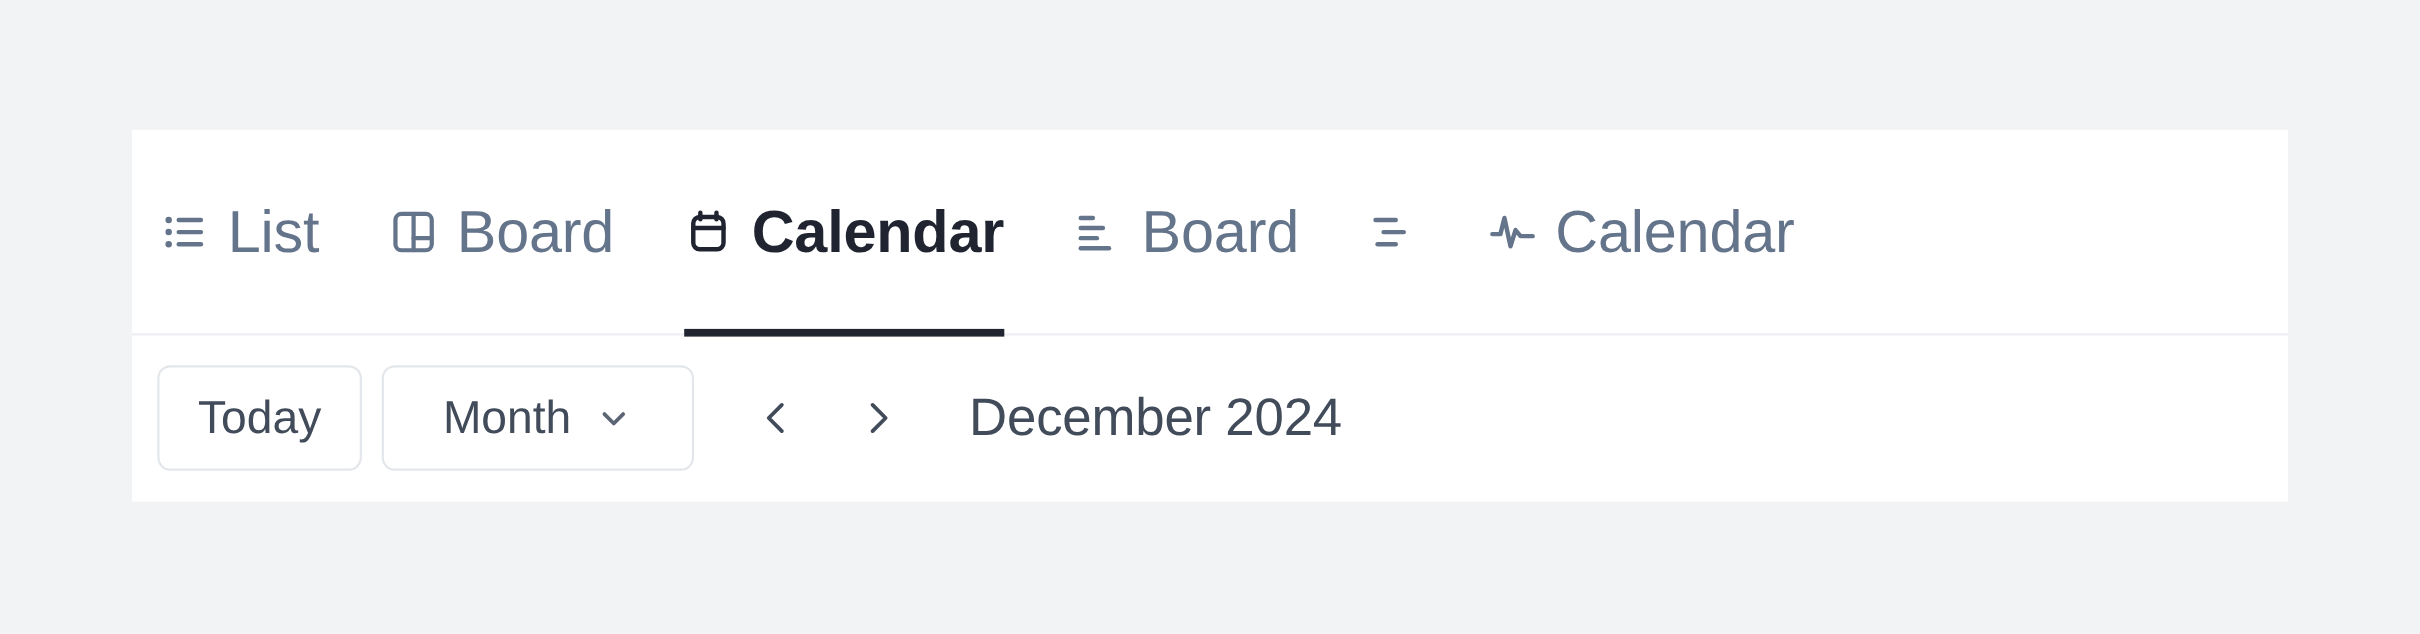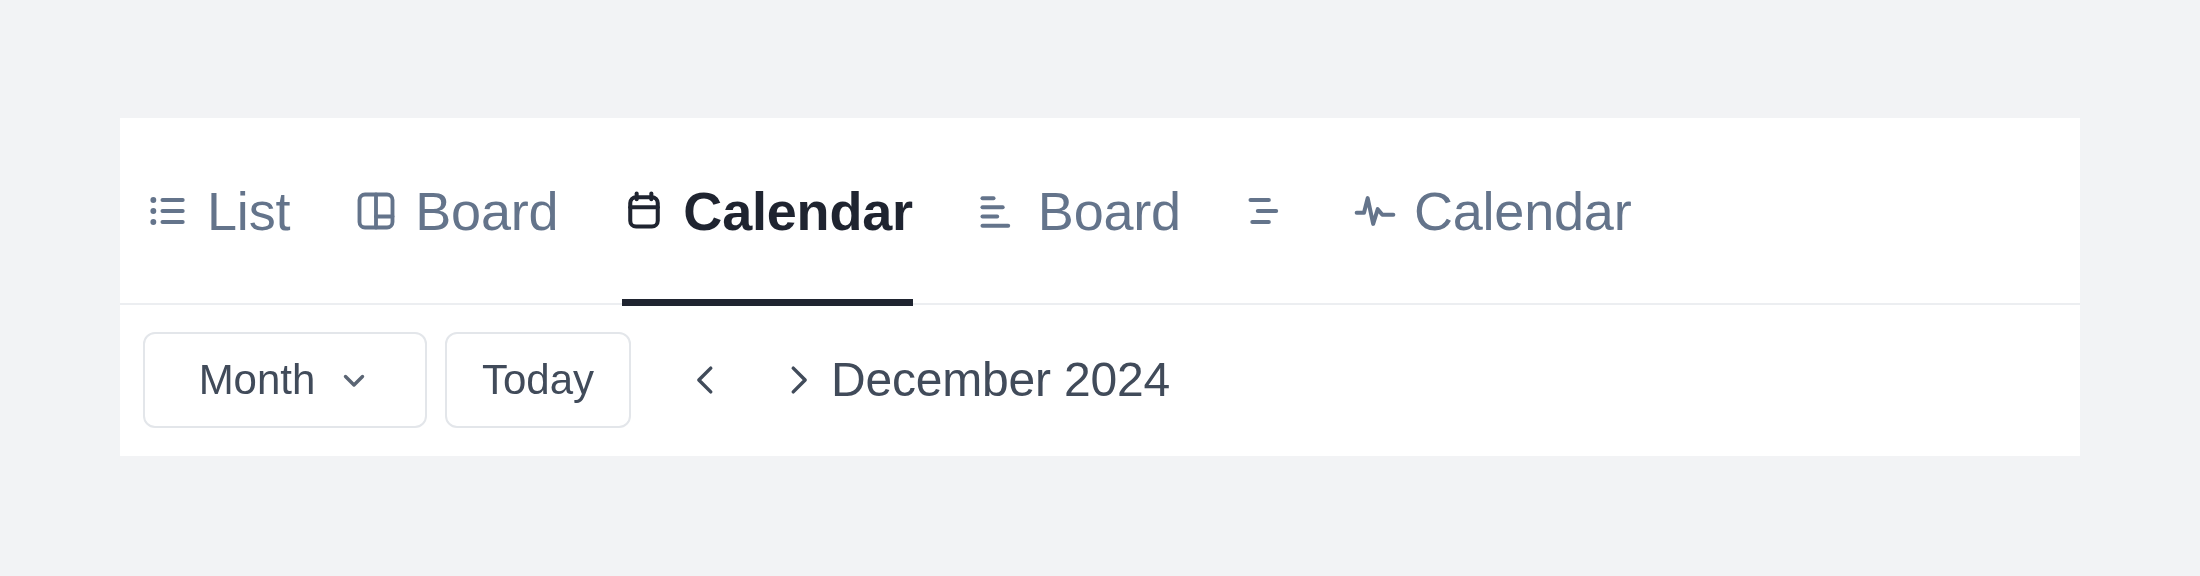--- a/index.html
+++ b/index.html
@@ -132,20 +132,21 @@
     color: #414b5a;
     padding: 0;
   }
   .nav-btn svg { display: block; width: 38px; height: 38px; }
   .nav-prev { margin-left: 42px; }
   .nav-next { margin-left: 26px; }
 
   .period-title {
     font-size: 48px;
     color: #414b5a;
+    margin-left: 50px;
     letter-spacing: -0.2px;
   }
 </style>
 </head>
 <body>
 
 <div class="view-card">
 
   <div class="tab-strip">
 
@@ -220,33 +221,33 @@
         </svg>
       </span>
       <span class="tab-label">Calendar</span>
 
     </button>
 
   </div>
 
   <div class="toolbar">
 
+    <button class="btn btn-today">
+      <span>Today</span>
+    </button>
+
     <button class="btn btn-range">
       <span>Month</span>
       <span class="chev-down">
         <svg viewBox="0 0 24 24" fill="none" stroke="currentColor" stroke-width="2.4" stroke-linecap="round" stroke-linejoin="round">
           <polyline points="6,9.5 12,15.5 18,9.5"></polyline>
         </svg>
       </span>
     </button>
 
-    <button class="btn btn-today">
-      <span>Today</span>
-    </button>
-
     <button class="nav-btn nav-prev">
       <span>
         <svg viewBox="0 0 24 24" fill="none" stroke="currentColor" stroke-width="2.2" stroke-linecap="round" stroke-linejoin="round">
           <polyline points="15,4.5 7.5,12 15,19.5"></polyline>
         </svg>
       </span>
     </button>
 
     <button class="nav-btn nav-next">
       <span>

